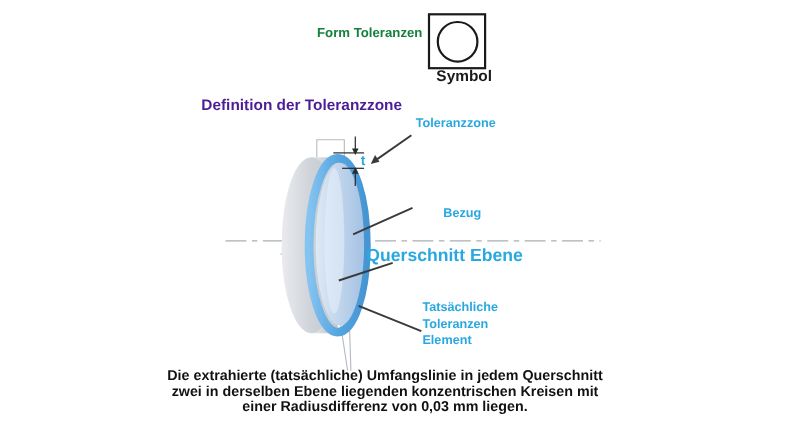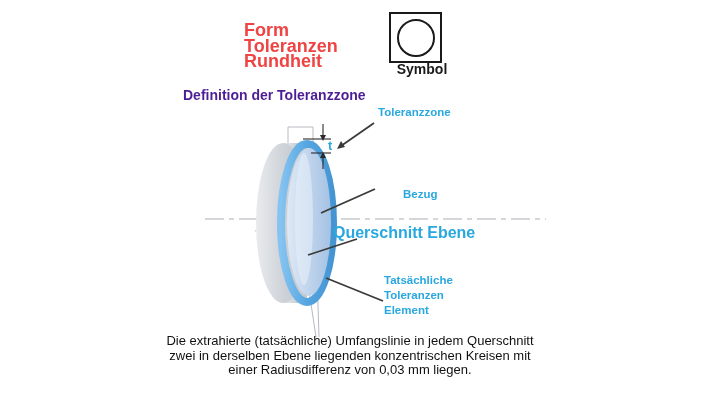--- a/index.html
+++ b/index.html
@@ -3,42 +3,42 @@
 <meta charset="utf-8">
 <style>
   html,body{margin:0;padding:0;background:#fff;}
   .stage{
     position:relative;width:720px;height:405px;background:#ffffff;overflow:hidden;
     font-family:"Liberation Sans","DejaVu Sans",sans-serif;
   }
   .abs{position:absolute;}
   
   .main-title{
-    left:244px;top:23px;width:140px;text-align:left;
-    color:#ef4444;font-weight:bold;font-size:18px;line-height:15.5px;
+    left:244px;top:23px;width:140px;text-align:right;
+    color:#15803d;font-weight:bold;font-size:12px;line-height:15.5px;
   }
   .symbol-box{
     left:389px;top:12px;width:49px;height:47px;border:2px solid #1a1a1a;background:#fff;
     display:flex;align-items:center;justify-content:center;
   }
   .symbol-circle{width:34px;height:34px;border:2.5px solid #1a1a1a;border-radius:50%;}
   .symbol-label{left:392px;top:61px;width:60px;text-align:center;color:#1a1a1a;font-weight:bold;font-size:14px;}
   
   .section-heading{left:183px;top:87px;color:#4c1d95;font-weight:bold;font-size:14px;}
   
   .dlabel{color:#29a8e0;font-weight:bold;font-size:11.5px;white-space:nowrap;}
   .lbl-toleranzzone{left:378px;top:106px;}
   .lbl-t{left:328px;top:139px;font-size:12.5px;}
   .lbl-bezug{left:361px;top:188px;margin-left:42px;}
   .lbl-querschnitt{left:333px;top:224px;font-size:16px;}
   .lbl-tats{left:384px;top:273px;width:86px;text-align:left;line-height:15px;}
   
   .description{
     left:80px;top:334px;width:540px;text-align:center;
-    color:#111;font-weight:normal;font-size:13px;line-height:14.6px;
+    color:#111;font-weight:bold;font-size:13px;line-height:14.6px;
   }
   svg.diagram{position:absolute;left:0;top:0;}
 </style>
 </head>
 <body>
 
 <div class="stage">
 
   <svg class="diagram" width="720" height="405" viewBox="0 0 720 405">
     <defs>
@@ -92,21 +92,20 @@
       <line x1="374" y1="123" x2="341" y2="146"></line>
       <polygon points="337,149 345,147 341,141" stroke="none"></polygon>
       <line x1="375" y1="189" x2="321" y2="213"></line>
       <line x1="357" y1="239" x2="308" y2="255"></line>
       <line x1="383" y1="301" x2="326" y2="278"></line>
     </g>
   </svg>
 
   <div class="abs main-title">
     <div>Form Toleranzen</div>
-    <div>Rundheit</div>
   </div>
 
   <div class="abs symbol-box">
     <div class="symbol-circle"></div>
   </div>
   <div class="abs symbol-label">Symbol</div>
 
   <div class="abs section-heading">Definition der Toleranzzone</div>
 
   <div class="abs dlabel lbl-toleranzzone">Toleranzzone</div>

